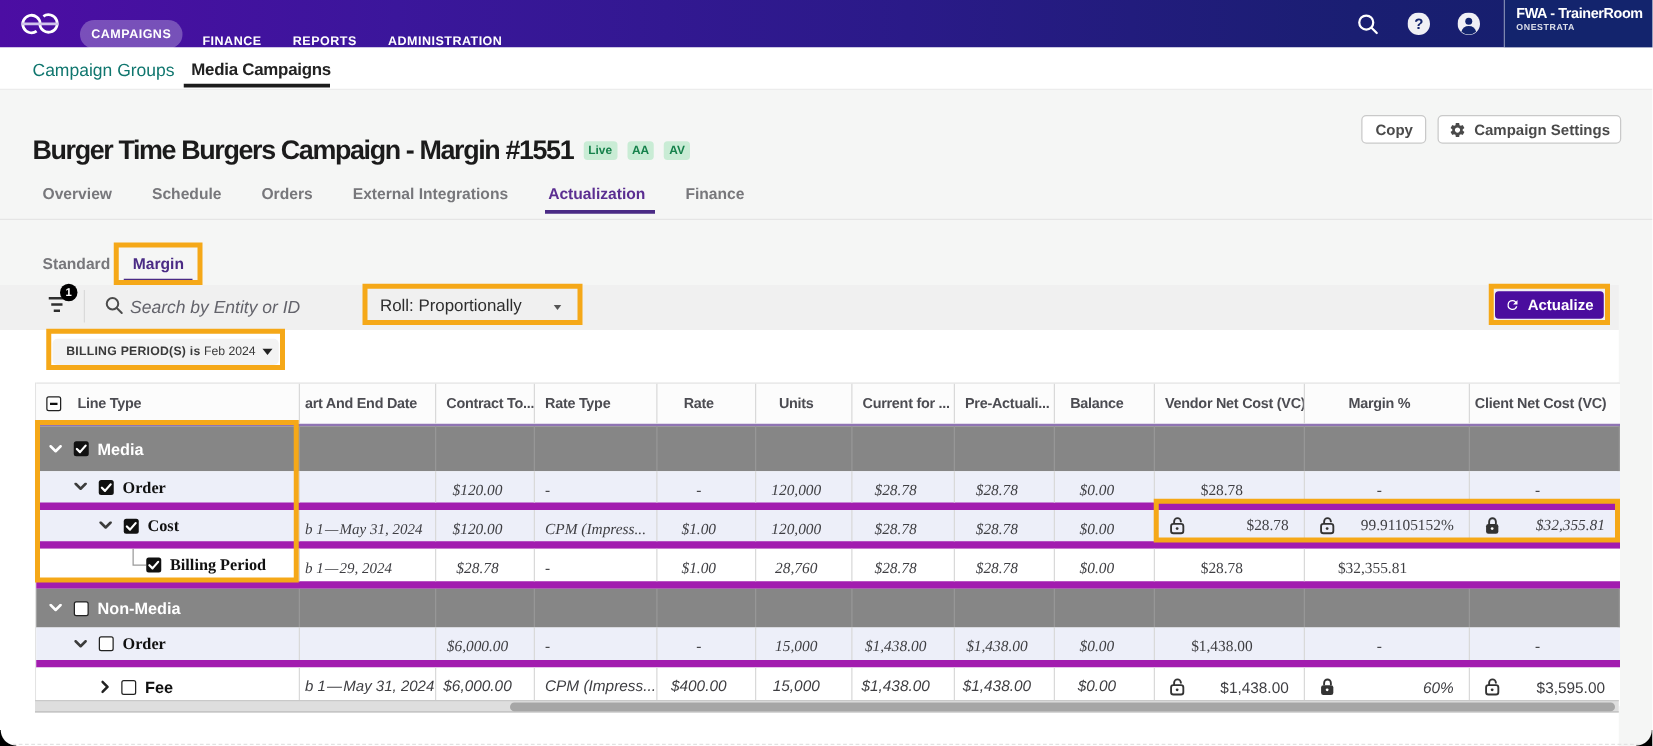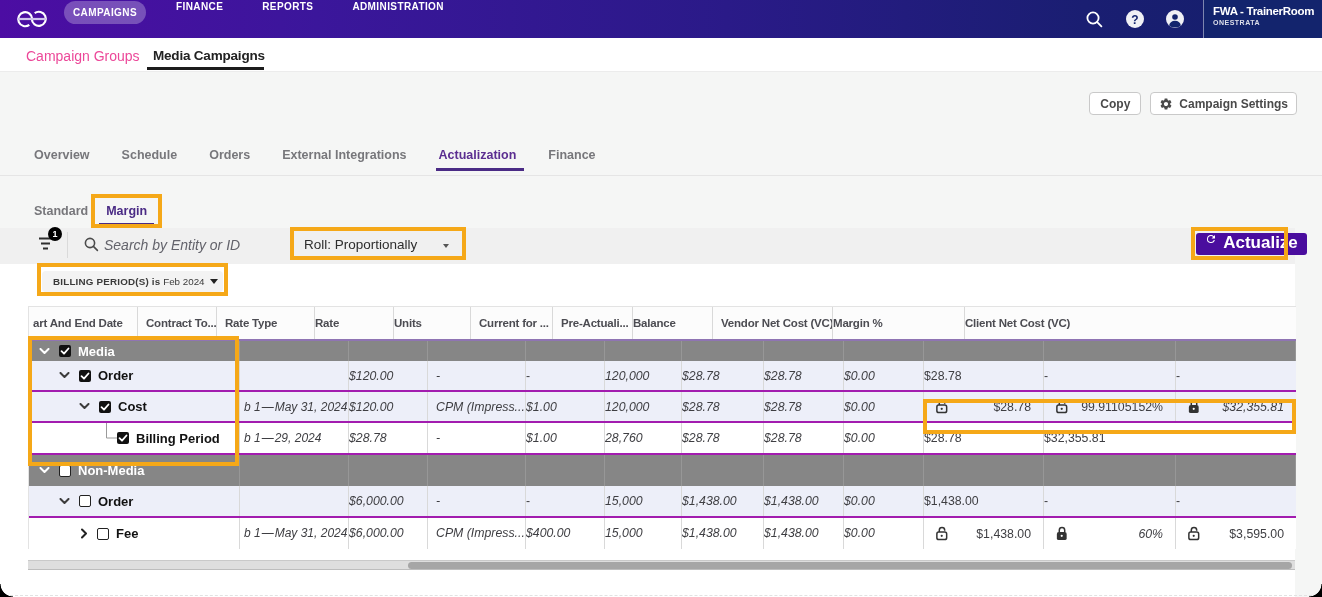--- a/index.html
+++ b/index.html
@@ -3,33 +3,33 @@
 <meta charset="utf-8">
 <style>
   * { margin:0; padding:0; box-sizing:border-box; }
   html,body { width:1322px; height:597px; overflow:hidden; }
   body { font-family:"Liberation Sans", sans-serif; background:#fff; position:relative; }
   .abs { position:absolute; }
 
   
   .topnav { position:absolute; left:0; top:0; width:1322px; height:38px;
     background:linear-gradient(90deg,#4c0da3 0%,#3b169b 24%,#2a1a88 55%,#1a1e72 82%,#141f6b 100%); }
-  .nav-items { position:absolute; left:64px; top:1px; height:38px; display:flex; align-items:flex-start; gap:18px; }
+  .nav-items { position:absolute; left:64px; top:1px; height:38px; display:flex; align-items:flex-end; gap:4px; }
   .nav-item { color:#fff; font-size:10px; font-weight:bold; letter-spacing:.4px; margin-right:21px; }
   .nav-pill { background:rgba(255,255,255,.27); border-radius:13px; padding:6px 9px; margin-right:12px; }
   .tenant { position:absolute; right:0; top:0; width:119px; height:38px; background:#13246d;
     border-left:1px solid rgba(255,255,255,.45); color:#fff; padding:5px 0 0 9px; }
   .tenant .t1 { font-size:11.5px; letter-spacing:-0.3px; font-weight:bold; }
   .tenant .t2 { font-size:7px; font-weight:bold; letter-spacing:.5px; opacity:.85; margin-top:2px; }
   .topicons { position:absolute; right:138px; top:0; height:38px; display:flex; align-items:center; gap:22px; }
 
   
   .subnav { position:absolute; left:0; top:38px; width:1322px; height:34px; background:#fff;
     border-bottom:1px solid #ececec; }
-  .subnav .sn1 { position:absolute; left:26px; top:10px; font-size:14px; color:#ec4899; }
+  .subnav .sn1 { position:absolute; left:26px; top:10px; font-size:14px; color:#0f766e; }
   .subnav .sn2 { position:absolute; left:153px; top:10px; font-size:13.5px; color:#222; font-weight:bold; letter-spacing:-0.2px; }
   .subnav .snu { position:absolute; left:147px; top:29px; width:117px; height:3px; background:#1c1c1c; }
 
   
   .page { position:absolute; left:0; top:72px; width:1322px; height:525px; background:#f5f6f5; }
   .panelwhite { position:absolute; left:0; top:192px; width:1295px; height:333px; background:#fff; }
   .toolbar { position:absolute; left:0; top:156px; width:1295px; height:36px; background:#f0f0f0; }
 
   .crumbs { position:absolute; left:26px; top:17px; font-size:10.5px; }
   .crumbs a { color:#24458c; font-weight:bold; font-size:9.5px; text-decoration:underline; }
@@ -60,47 +60,47 @@
   .f-badge { position:absolute; left:48px; top:155px; width:14px; height:14px; background:#000; border-radius:50%;
     color:#fff; font-size:9px; font-weight:bold; text-align:center; line-height:14px; }
   .t-sep { position:absolute; left:67px; top:160px; width:1px; height:26px; background:#dadada; }
   .s-icon { position:absolute; left:84px; top:165px; }
   .s-ph { position:absolute; left:104px; top:165px; font-size:14px; font-style:italic; color:#63636b; }
   .roll { position:absolute; left:296px; top:160px; width:164px; height:27px; font-size:13.5px; color:#2d2d2d; }
   .roll .rtxt { position:absolute; left:8px; top:5px; }
   .roll .tri { position:absolute; right:11px; top:12px; width:0; height:0; border-left:3.5px solid transparent;
     border-right:3.5px solid transparent; border-top:4.5px solid #555; }
 
-  .actualize { position:absolute; left:1196px; top:161px; width:111px; height:22px; background:#4a0d9e; border-radius:3px;
-    color:#fff; font-size:17px; font-weight:bold; display:flex; align-items:flex-start; justify-content:center; gap:6px; }
+  .actualize { position:absolute; left:1196px; top:161px; width:87px; height:22px; background:#4a0d9e; border-radius:3px;
+    color:#fff; font-size:12px; font-weight:bold; display:flex; align-items:center; justify-content:center; gap:6px; }
 
   .chip { position:absolute; left:42px; top:199px; width:181px; height:21px; background:#f3f3f3; border-radius:4px;
     font-size:9.8px; color:#3a3a3a; padding:5px 0 0 11px; }
   .chip b { letter-spacing:.2px; }
   .chip .ctri { position:absolute; right:5px; top:8px; width:0; height:0; border-left:4px solid transparent;
     border-right:4px solid transparent; border-top:5px solid #222; }
 
   
   .hl { position:absolute; border:4px solid #f5a818; z-index:30; }
 
   
   .tbl { position:absolute; left:28px; top:306px; width:1267px; border-left:1px solid #e3e3e3; border-right:1px solid #d9d9d9; }
   .trow { display:flex; width:1267px; position:relative; }
   .cell { flex:none; overflow:hidden; white-space:nowrap; font-size:12.3px; color:#3e3e42;
     border-right:1px solid #d9d9d9; padding-top:8px; height:100%; }
-  .cell.rt { text-align:left; padding-right:12px; }
+  .cell.rt { text-align:center; padding-right:12px; }
   .cell.lf { text-align:left; padding-left:8px; }
   .it { font-style:italic; }
   .thead { height:35px; background:#fcfcfc; border-bottom:2px solid #8f74b3; border-top:1px solid #e3e3e3; }
   .thead .cell { font-weight:bold; color:#4c4c52; padding-top:10px; font-size:11.5px; letter-spacing:-0.2px; }
   .grow { height:31px; background:#868686; }
   .grow .cell { border-right:1px solid #979797; color:#fff; font-weight:bold; }
   .lrow { background:#edeff9; }
   .wrow { background:#fff; }
-  .brow { border-bottom:2px solid #a21caf; }
+  .brow { border-bottom:6px solid #a21caf;font-family:Liberation Serif, serif; }
 
   .c1 { width:211px; } .c2 { width:109px; font-size:12px; } .c2.lf { padding-left:4px; } .c3 { width:79px; } .c4 { width:98px; }
   .c5 { width:79px; } .c6 { width:77px; } .c7 { width:82px; } .c8 { width:80px; }
   .c9 { width:80px; } .c10 { width:120px; } .c11 { width:132px; } .c12 { width:120px; border-right:none; } .pr7 { padding-right:7px !important; }
 
   .tree { display:flex; align-items:center; height:100%; padding-top:0 !important; }
   .cbx { width:12px; height:12px; border-radius:2px; flex:none; position:relative; }
   .cbx.on { background:#111; }
   .cbx.off { background:#fff; border:1.5px solid #222; }
   .lbl { font-weight:bold; font-size:13px; margin-left:7px; }
@@ -160,20 +160,26 @@
   <div class="sn1">Campaign Groups</div>
   <div class="sn2">Media Campaigns</div>
   <div class="snu"></div>
 </div>
 
 <div class="page">
   <div class="toolbar"></div>
   <div class="panelwhite"></div>
 
 
+  <div class="title-row">
+    <div class="title">Burger Time Burgers Campaign - Margin #1551</div>
+    <div class="badge">Live</div>
+    <div class="badge">AA</div>
+    <div class="badge">AV</div>
+  </div>
 
   <div class="topbtns">
     <div class="btn">Copy</div>
     <div class="btn" style="padding:0 8px"><svg width="14" height="14" viewBox="0 0 24 24" style="margin-right:6px">
           <path fill="#4a4a4a" d="M19.14 12.94c.04-.3.06-.61.06-.94 0-.32-.02-.64-.07-.94l2.03-1.58a.49.49 0 0 0 .12-.61l-1.92-3.32a.488.488 0 0 0-.59-.22l-2.39.96c-.5-.38-1.03-.7-1.62-.94l-.36-2.54a.484.484 0 0 0-.48-.41h-3.84c-.24 0-.43.17-.47.41l-.36 2.54c-.59.24-1.13.57-1.62.94l-2.39-.96c-.22-.08-.47 0-.59.22L2.74 8.87c-.12.21-.08.47.12.61l2.03 1.58c-.05.3-.09.63-.09.94s.02.64.07.94l-2.03 1.58a.49.49 0 0 0-.12.61l1.92 3.32c.12.22.37.29.59.22l2.39-.96c.5.38 1.03.7 1.62.94l.36 2.54c.05.24.24.41.48.41h3.84c.24 0 .44-.17.47-.41l.36-2.54c.59-.24 1.13-.56 1.62-.94l2.39.96c.22.08.47 0 .59-.22l1.92-3.32c.12-.22.07-.47-.12-.61l-2.01-1.58zM12 15.6c-1.98 0-3.6-1.62-3.6-3.6s1.62-3.6 3.6-3.6 3.6 1.62 3.6 3.6-1.62 3.6-3.6 3.6z"></path>
         </svg>Campaign Settings</div>
   </div>
 
   <div class="tabs">
     <div>Overview</div>
@@ -210,33 +216,41 @@
     </div>
   <div class="actualize"><svg width="12" height="12" viewBox="0 0 24 24">
         <path fill="#fff" d="M17.65 6.35A7.95 7.95 0 0 0 12 4a8 8 0 1 0 7.73 10h-2.08A6 6 0 1 1 12 6c1.66 0 3.14.69 4.22 1.78L13 11h7V4l-2.35 2.35z"></path>
       </svg>Actualize</div>
 
   <div class="chip"><b>BILLING PERIOD(S) is</b> Feb 2024<div class="ctri"></div></div>
 </div>
 
 <div class="tbl" id="tbl">
     <div class="trow thead">
+  <div class="cell c1 lf tree" style="padding-left:8px">
+        <span class="cbx off" style="margin-right:13px;position:relative">
+          <svg width="12" height="12" viewBox="0 0 12 12" style="position:absolute;left:-1.5px;top:-1.5px">
+            <line x1="3" y1="6" x2="9" y2="6" stroke="#111" stroke-width="1.8"></line>
+          </svg>
+        </span>
+        <span style="font-weight:bold;color:#4c4c52">Line Type</span>
+      </div>
   <div class="cell c2 lf">art And End Date</div>
       <div class="cell c3 lf">Contract To...</div>
       <div class="cell c4 lf">Rate Type</div>
       <div class="cell c5 rt">Rate</div>
       <div class="cell c6 rt">Units</div>
       <div class="cell c7 lf">Current for ...</div>
       <div class="cell c8 lf">Pre-Actuali...</div>
       <div class="cell c9 rt">Balance</div>
       <div class="cell c10 lf">Vendor Net Cost (VC)</div>
       <div class="cell c11 rt">Margin %</div>
       <div class="cell c12 rt pr7">Client Net Cost (VC)</div>
 </div>
-    <div class="trow grow" style="height: 20px;">
+    <div class="trow grow" style="height: 36px;">
   <div class="cell c1 tree" style="padding-left:10px">
         <svg width="11" height="7" viewBox="0 0 11 7" style="margin-right:9px">
           <path d="M1.5 1 L5.5 5 L9.5 1" fill="none" stroke="#fff" stroke-width="2" stroke-linecap="round" stroke-linejoin="round"></path>
         </svg>
         <span class="cbx on"><svg width="12" height="12" viewBox="0 0 12 12">
             <path d="M2.5 6.2 L5 8.7 L9.5 3.5" fill="none" stroke="#fff" stroke-width="1.8" stroke-linecap="round" stroke-linejoin="round"></path>
           </svg></span>
         <span class="lbl">Media</span>
       </div>
   <div class="cell c2"></div>

